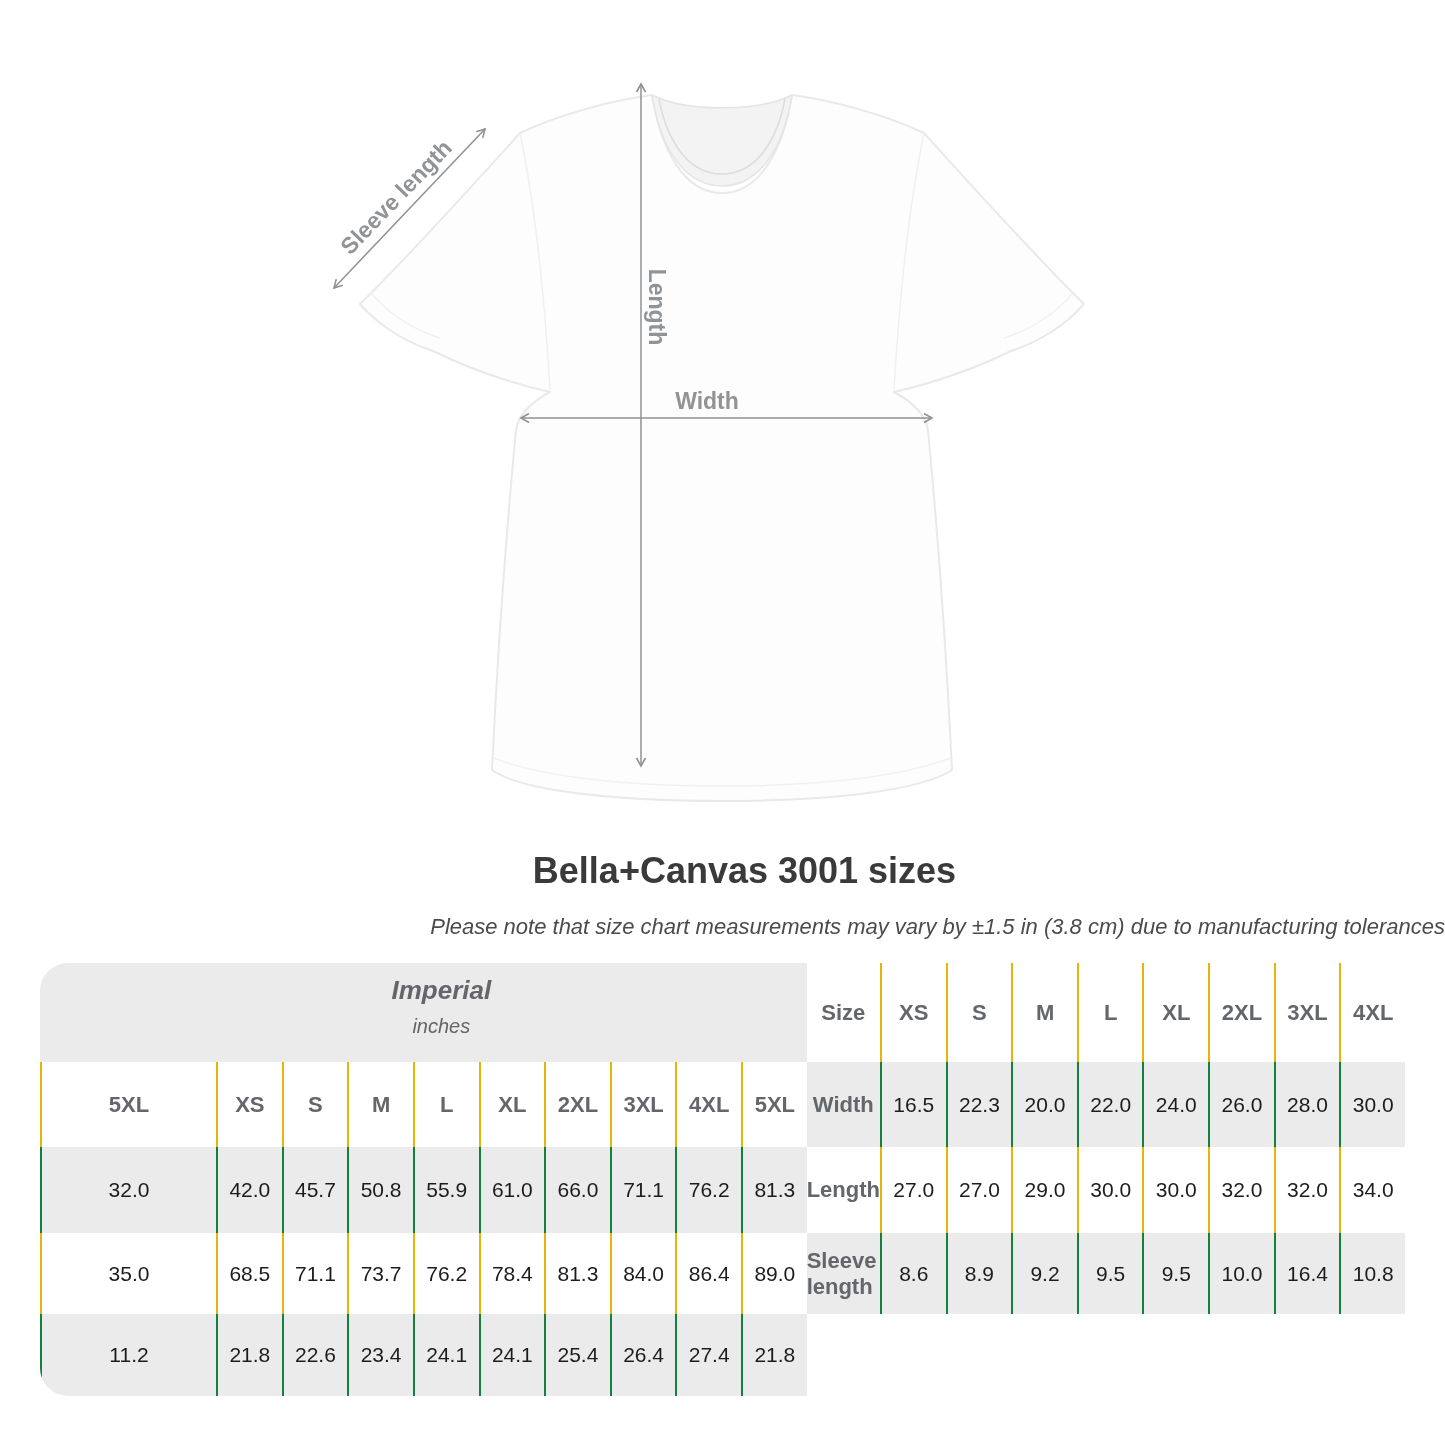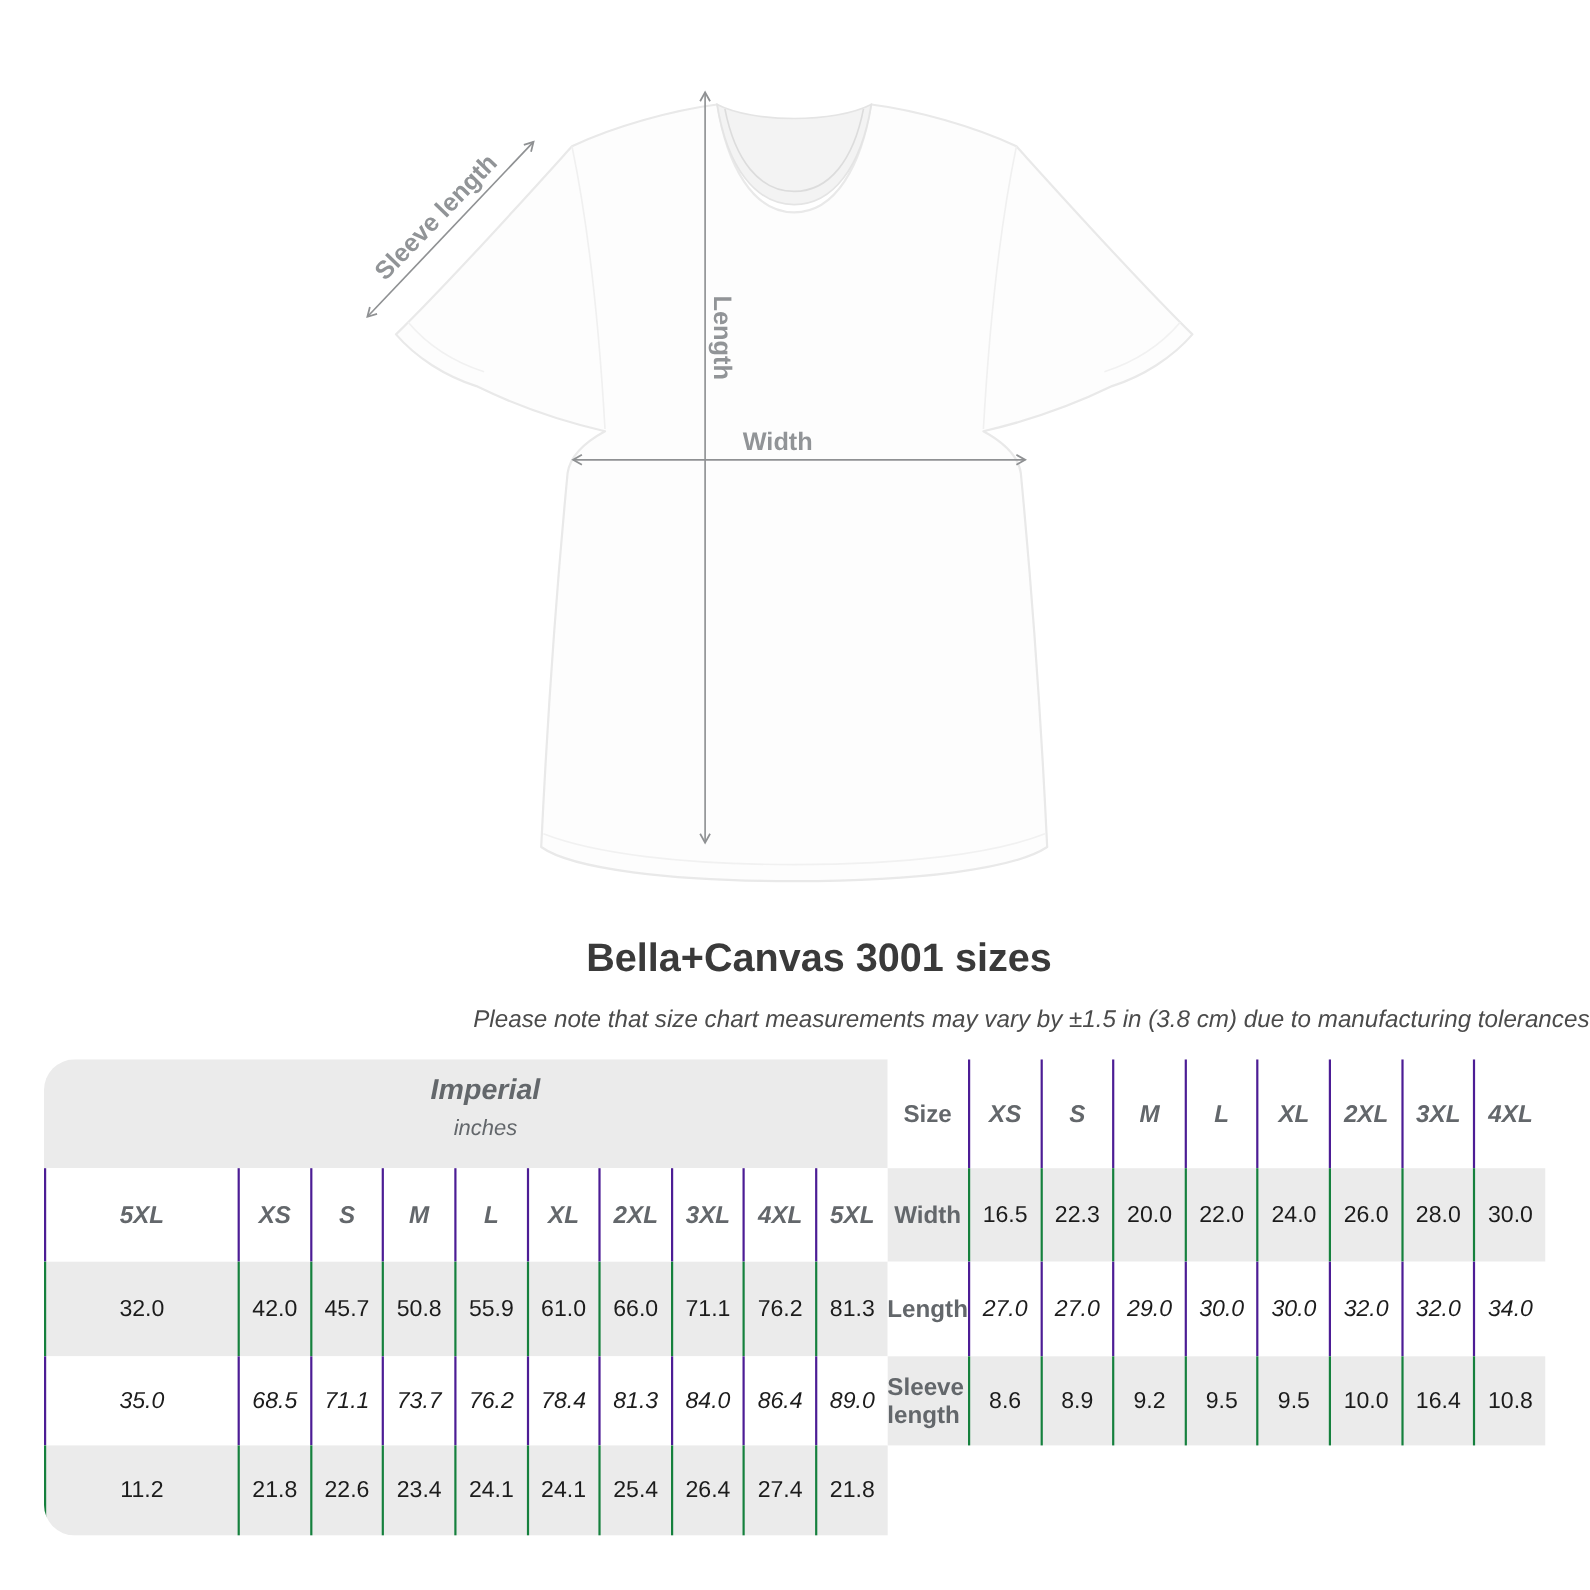--- a/index.html
+++ b/index.html
@@ -28,21 +28,21 @@
   .band-metric{grid-column:11/20;}
   .band .inner{text-align:center;}
   .band-imperial .inner{transform:translateX(18px);}
   .band-metric .inner{transform:translateX(-14px);}
   .band .bt{font-size:26px;font-weight:bold;font-style:italic;color:#63676b;}
   .band .bu{font-size:20px;font-style:italic;color:#63676b;margin-top:9px;}
   .w{background:#ffffff;}
   .g{background:#ebebeb;}
   .strong{font-size:22px;font-weight:bold;color:#63676b;}
   .num{font-size:21px;color:#1c1c1c;}
-  .sep-w{border-left:2px solid #4c1d95;font-style:italic;}
+  .sep-w{border-left:2px solid #eab308;}
   .sep-g{border-left:2px solid #15803d;}
 </style>
 </head>
 <body>
 
 <svg class="diagram" width="1445" height="840" viewBox="0 0 1445 840">
   <defs>
     <marker id="ah" viewBox="0 0 12 12" markerWidth="12" markerHeight="12" refX="10" refY="6" orient="auto-start-reverse" markerUnits="userSpaceOnUse">
       <path d="M2,1.5 L10,6 L2,10.5" fill="none" stroke="#8f9193" stroke-width="1.6"></path>
     </marker>

